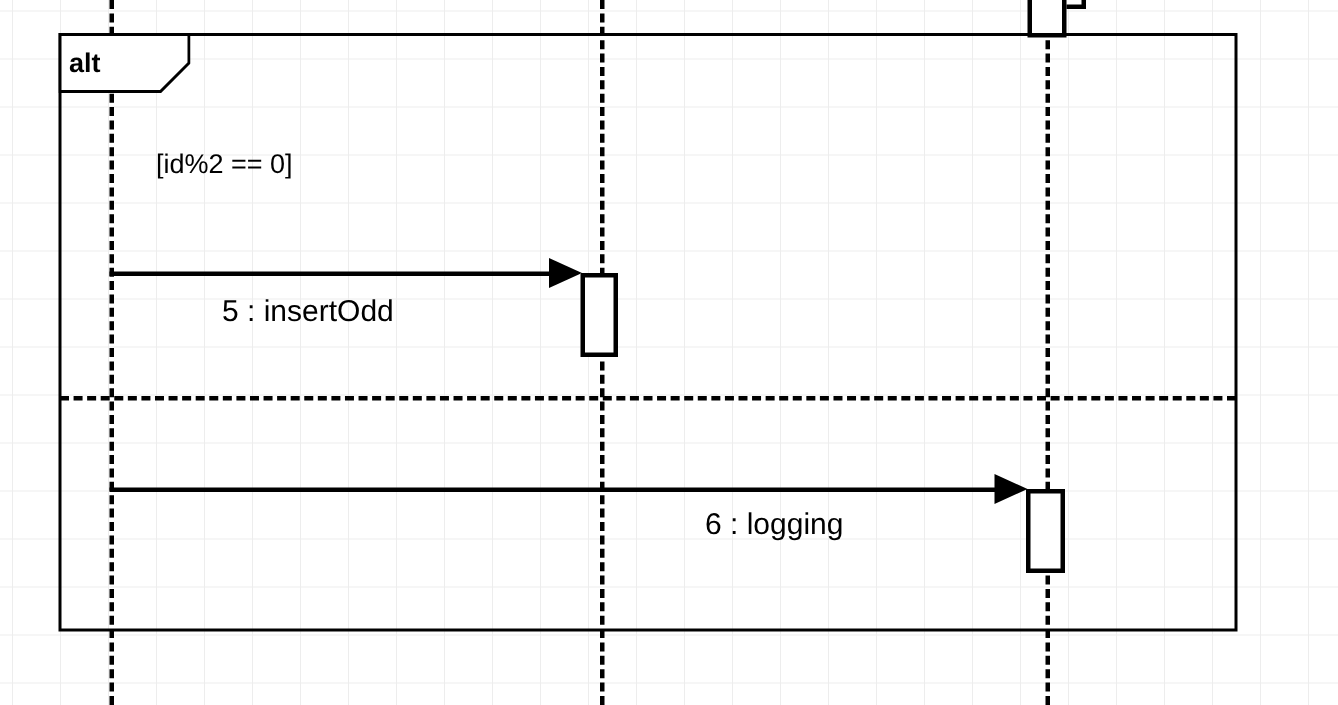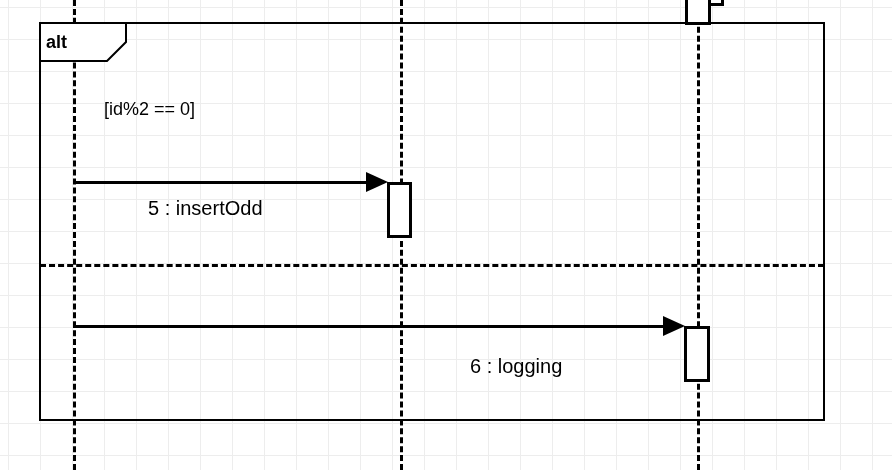--- a/index.html
+++ b/index.html
@@ -120,18 +120,18 @@
 
   <div class="frame-divider" style="left:40px; top:264px; width:784px;"></div>
 
   <div class="guard" style="left:72px; top:100px;margin-left:32px;">[id%2 == 0]</div>
 
   <div class="msg-label" style="left:148px; top:150px;">5 : insertOdd</div>
   <div class="msg-line" style="left:73px; top:181px; width:300px;"></div>
   <div class="msg-head" style="left:366px; top:172px;"></div>
   <div class="activation" style="left:387px; top:182px; width:25px; height:56px;"></div>
 
-  <div class="msg-label" style="left:470px; top:308px;">6 : logging</div>
+  <div class="msg-label" style="left:470px; top:292px;">6 : logging</div>
   <div class="msg-line" style="left:73px; top:325px; width:597px;"></div>
   <div class="msg-head" style="left:663px; top:316px;"></div>
   <div class="activation" style="left:684px; top:326px; width:26px; height:56px;"></div>
 
 </div>
 
 </body></html>

